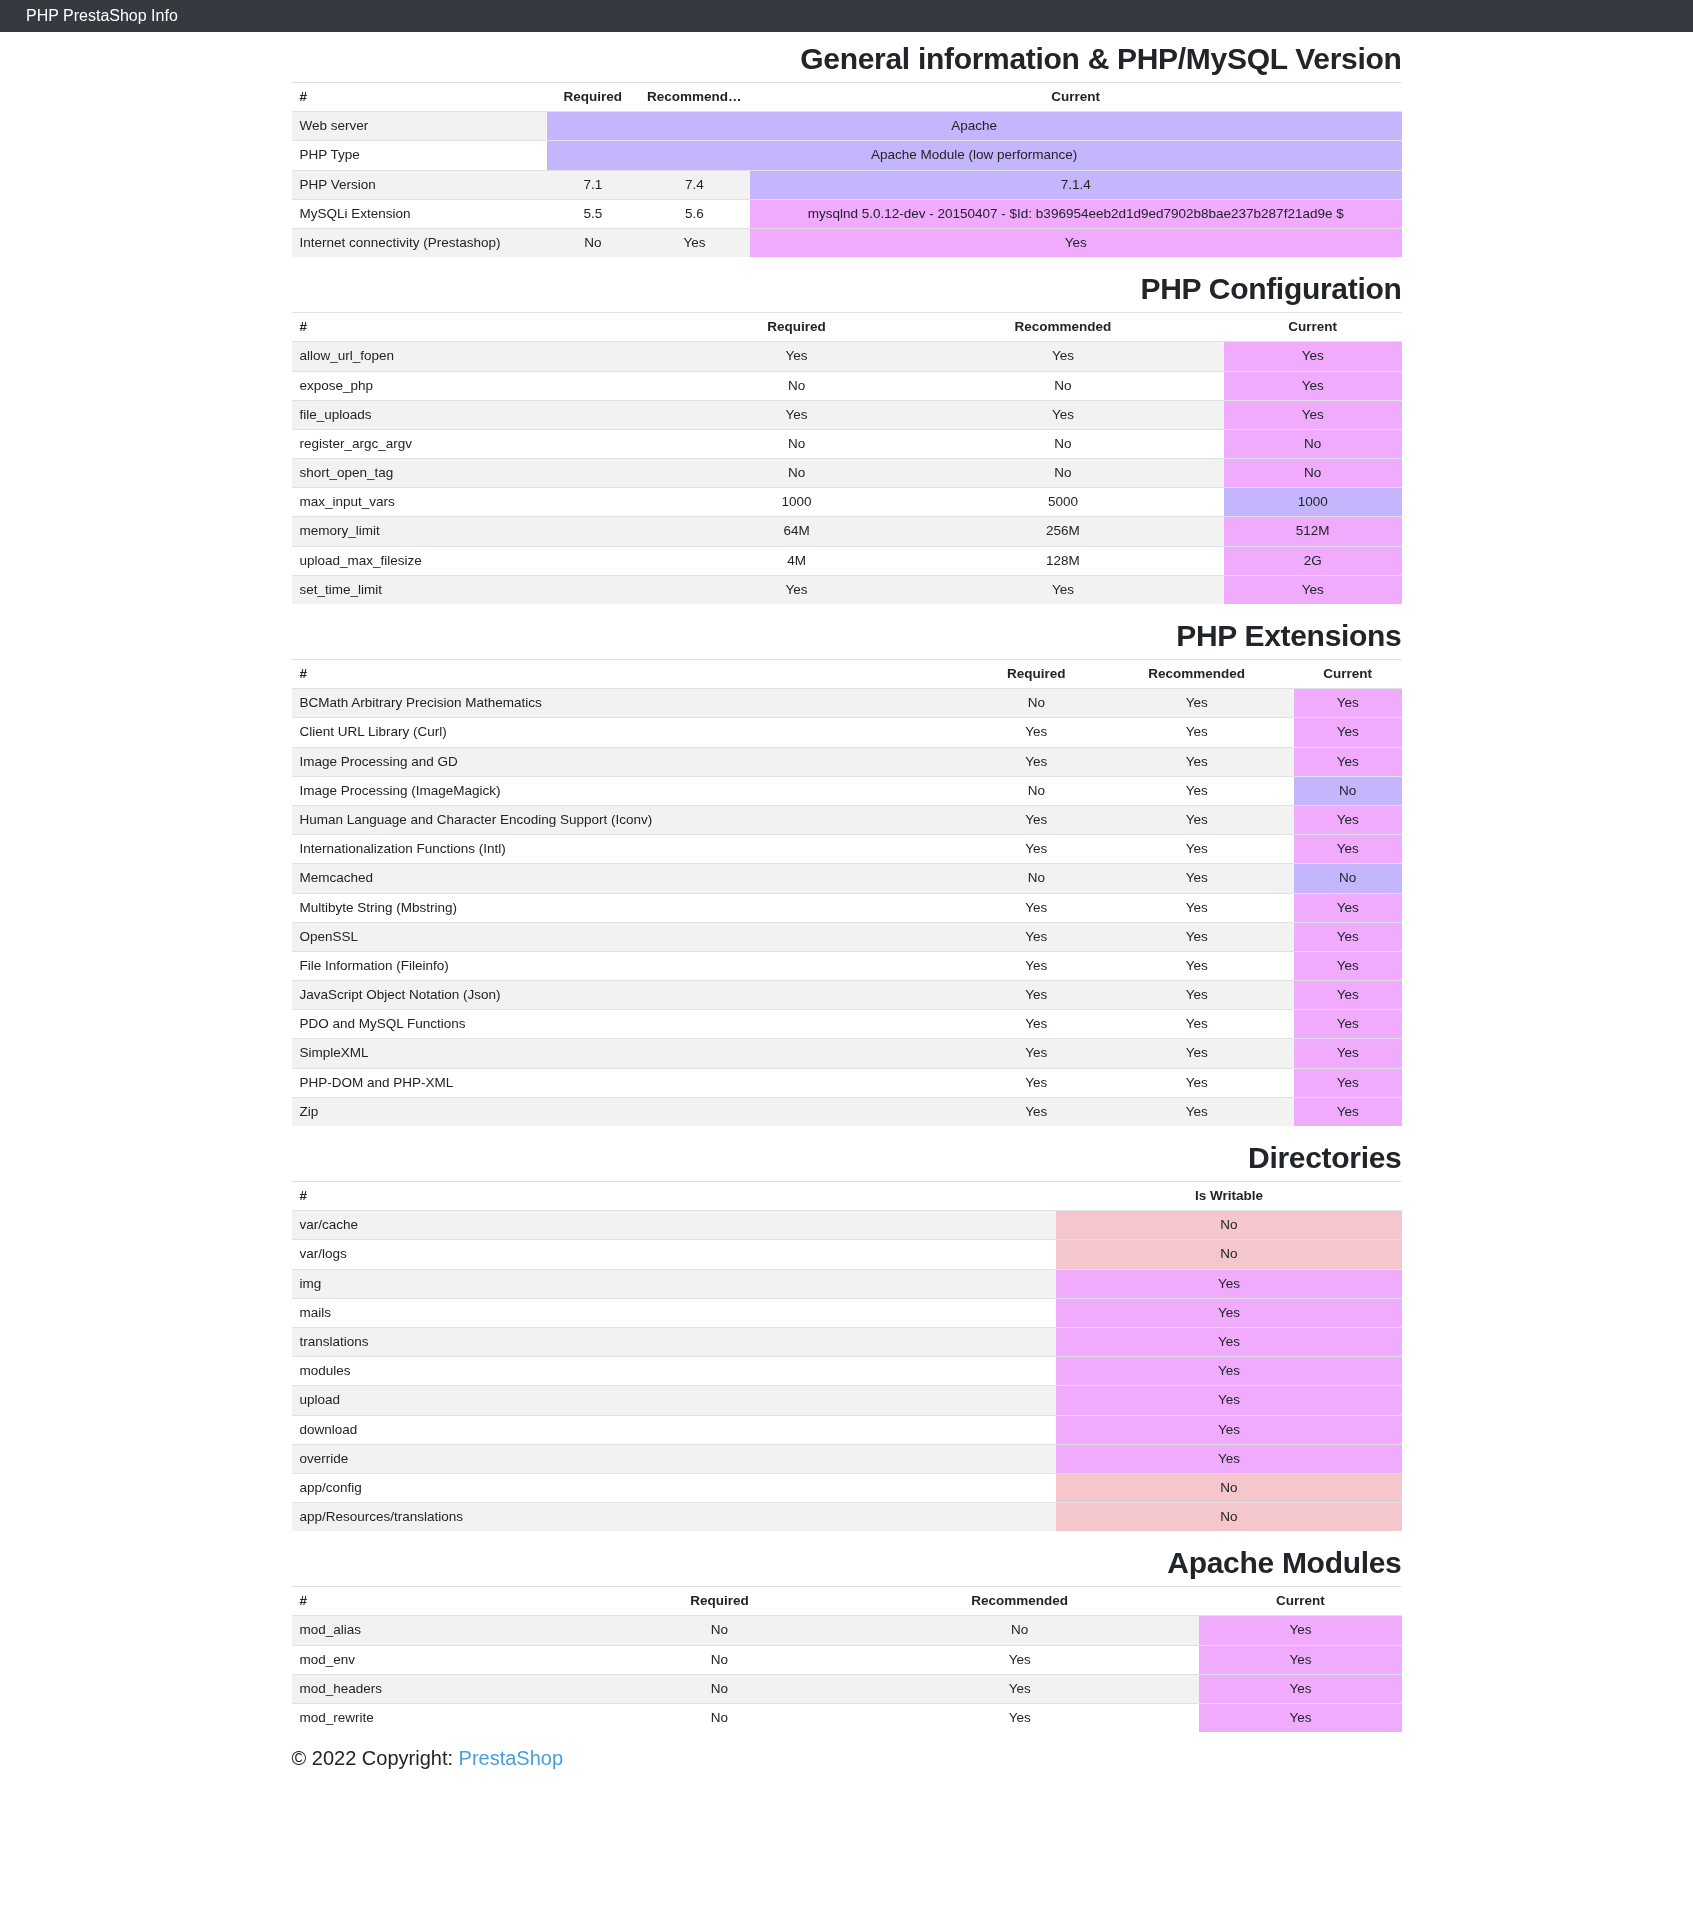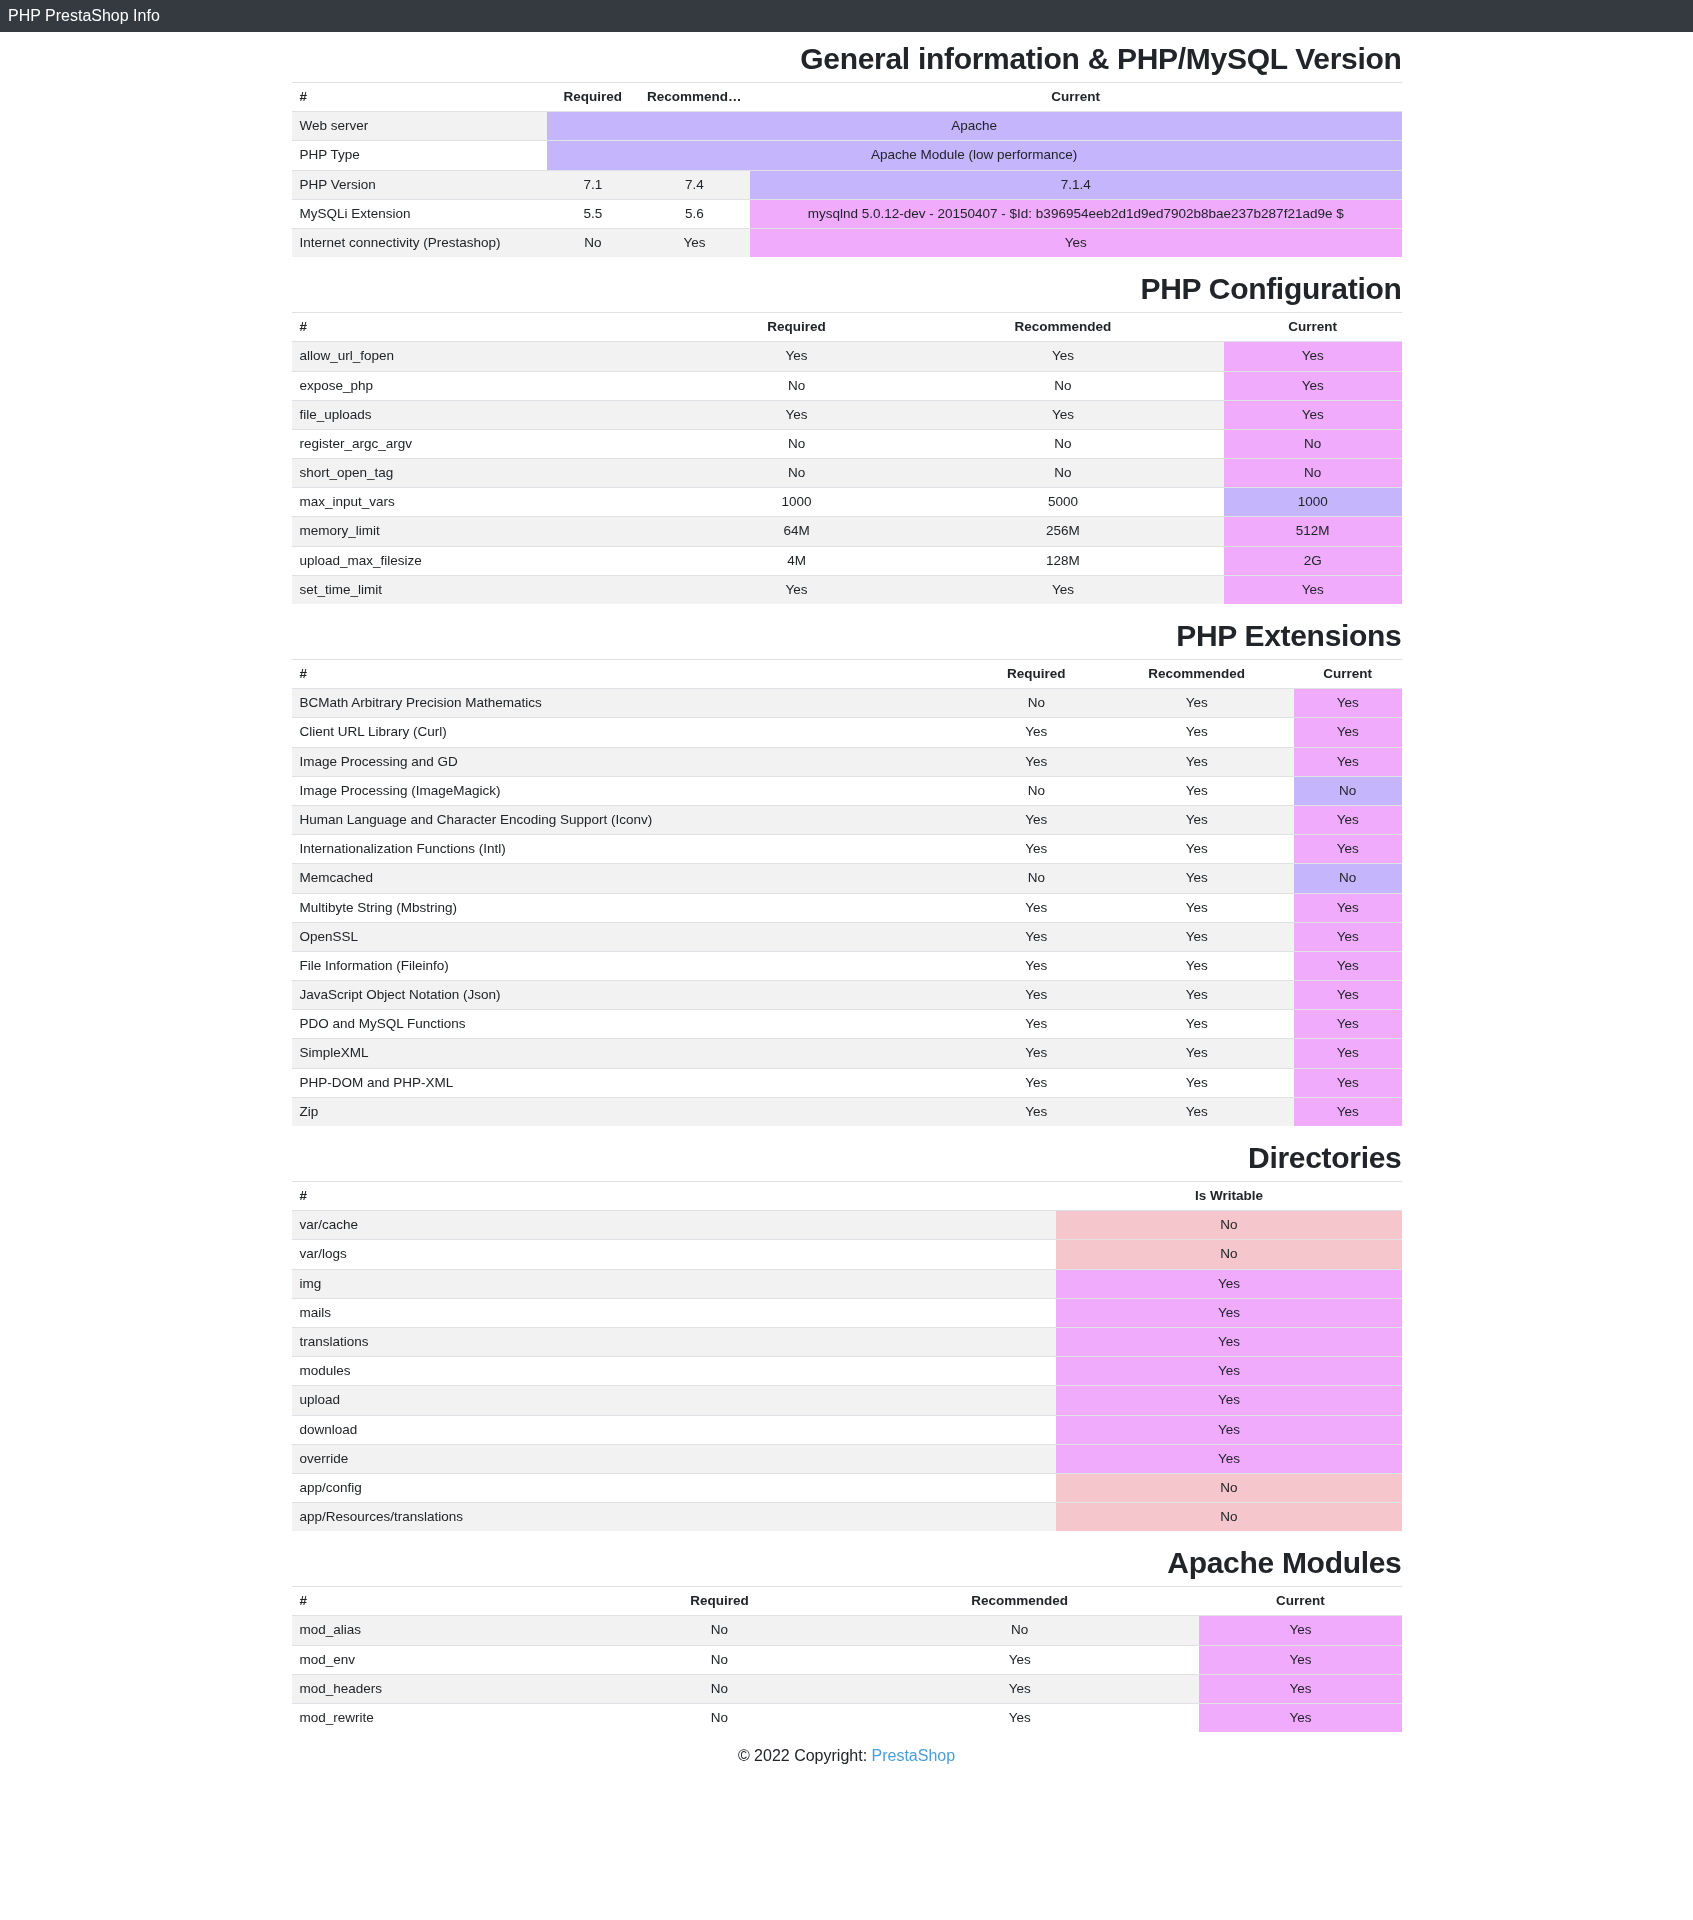--- a/index.html
+++ b/index.html
@@ -6,21 +6,21 @@
   html, body { margin: 0; padding: 0; background: #ffffff; }
   body {
     font-family: "Liberation Sans", "DejaVu Sans", sans-serif;
     font-size: 13.5px;
     color: #212529;
     min-height: 1920px;
     width: 100%;
   }
   .navbar {
     background: #343a40;
-    padding: 6px 8px;
+    padding: 6px 26px;
     display: flex;
     align-items: flex-end;
   }
   .navbar-brand {
     color: #ffffff;
     font-size: 16px;
     line-height: 20px;
     text-decoration: none;
     cursor: pointer;
   }
@@ -59,24 +59,23 @@
     border-bottom: 1px solid #dee2e6;
     font-weight: 700;
   }
   .data-table th.label, .data-table td.label { text-align: left; }
   .data-table tbody tr:nth-child(odd) { background: #f2f2f2; }
   td.st-success { background: #f0abfc; }
   td.st-warning { background: #c4b5fd; }
   td.st-info    { background: #c4b5fd; }
   td.st-danger  { background: #f5c6cb; }
   .footer {
-    text-align: center;
     margin-top: 10px;
     padding-bottom: 36px;
-    font-size: 16px;
+    font-size: 20px;
     color: #212529;
   }
   .footer a {
     color: #4a9fd8;
     text-decoration: none;
     cursor: pointer;
   }
 </style>
 </head>
 <body>

